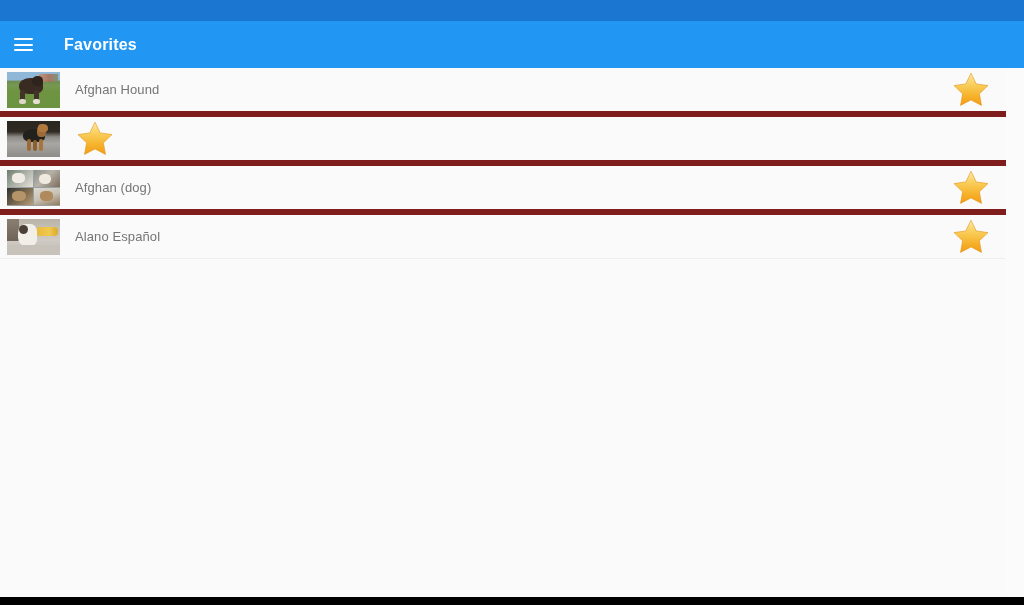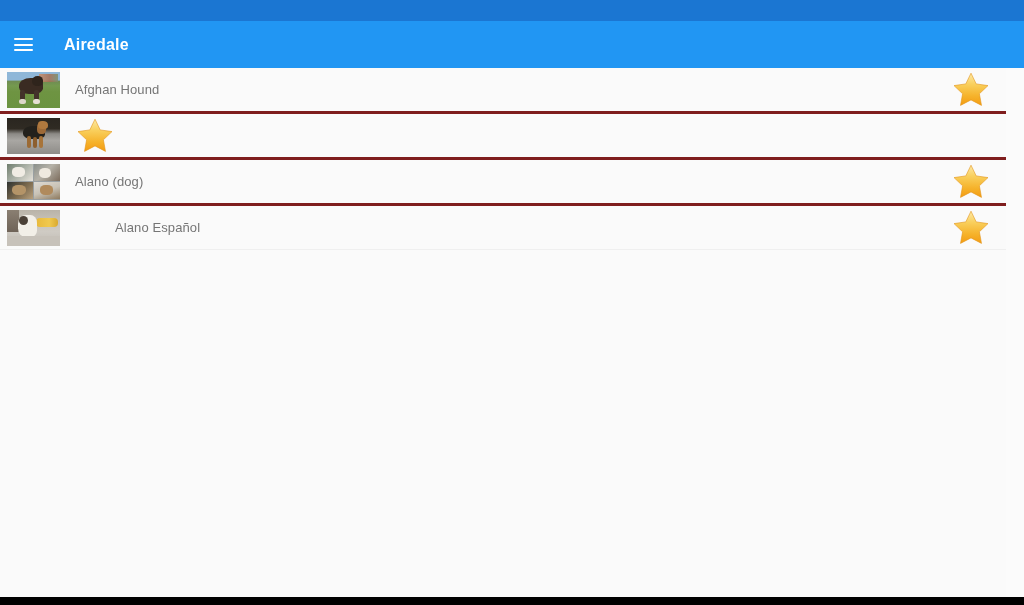--- a/index.html
+++ b/index.html
@@ -78,28 +78,27 @@
     position: absolute;
     left: 0;
     top: 68px;
     width: 1006px;
     background: #fafafa;
   }
   .list-row {
     position: relative;
     height: 43px;
     background: #fafafa;
-    border-bottom: 3px solid #7f1d1d;
+    border-bottom: 6px solid #7f1d1d;
     display: flex;
     align-items: center;
     cursor: pointer;
   }
   .list-row:last-child {
     border-bottom: 1px solid #efefef;
-    gap: 40px;
   }
 
   .thumb {
     position: relative;
     width: 53px;
     height: 36px;
     margin-left: 7px;
     flex: 0 0 auto;
     overflow: hidden;
     background: #b9bcb4;
@@ -275,21 +274,21 @@
   <div class="status-bar"></div>
 
   <div class="app-bar">
     <div class="menu-button">
       <div class="hamburger">
         <span></span>
         <span></span>
         <span></span>
       </div>
     </div>
-    <div class="app-title">Airedale</div>
+    <div class="app-title">Favorites</div>
   </div>
 
   <div class="page-bg-right"></div>
   <div class="page-bg-bottom"></div>
 
   <div class="list">
 
     <div class="list-row">
       <div class="thumb thumb-afghan">
         <div class="layer sky-bld"></div>
@@ -344,21 +343,21 @@
       <div class="thumb thumb-akita">
         <div class="layer q q1"></div>
         <div class="layer q q2"></div>
         <div class="layer q q3"></div>
         <div class="layer q q4"></div>
         <div class="layer d1"></div>
         <div class="layer d2"></div>
         <div class="layer d3"></div>
         <div class="layer d4"></div>
       </div>
-      <div class="row-title">Alano (dog)</div>
+      <div class="row-title">Afghan (dog)</div>
       <div class="star-cell">
         <svg class="star-icon" viewBox="0 0 40 40">
           <defs>
             <linearGradient id="sg3" x1="0" y1="0" x2="0" y2="1">
               <stop offset="0%" stop-color="#fde9a6"></stop>
               <stop offset="35%" stop-color="#f9cf5c"></stop>
               <stop offset="70%" stop-color="#f6b32c"></stop>
               <stop offset="100%" stop-color="#f39c12"></stop>
             </linearGradient>
           </defs>

